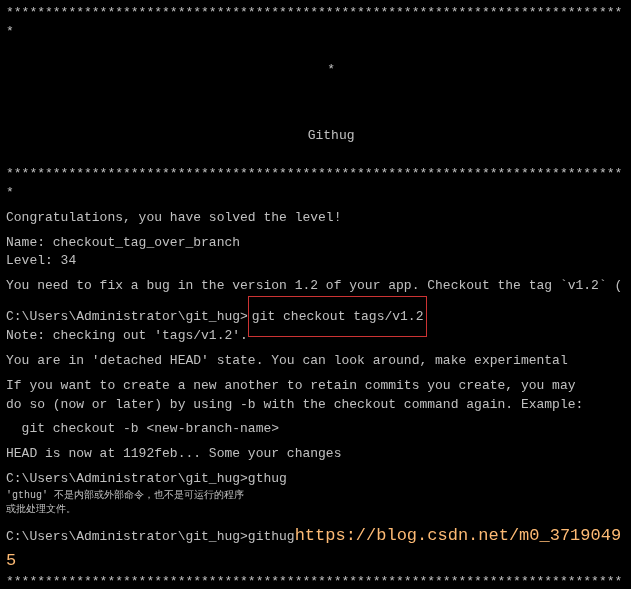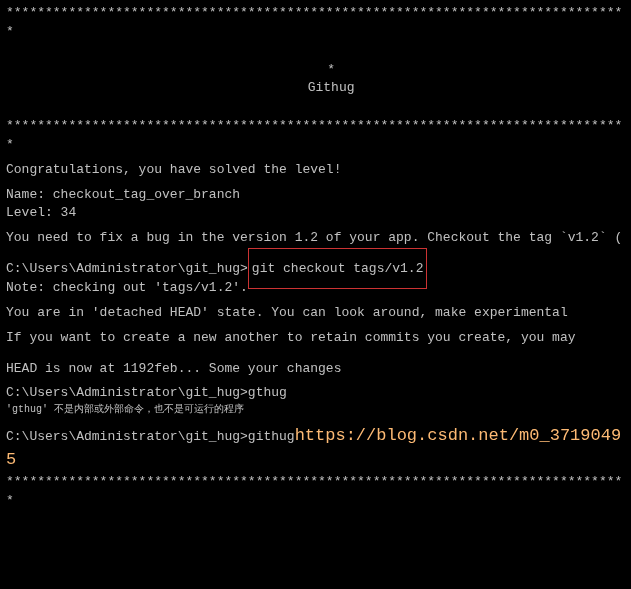--- a/index.html
+++ b/index.html
@@ -59,40 +59,43 @@
       height: 6px;
     }
   </style>
 </head>
 <body>
 
 <div class="terminal">
   <div class="line separator">********************************************************************************</div>
   <div class="line title-line">
     <span>*</span>
-    <span style="display:inline-block; width: 280px; text-align:center;">Githug</span>
+    <span style="display:inline-block; width: 280px; text-align:center;margin-top:48px;">Githug</span>
   </div>
   <div class="line separator">********************************************************************************</div>
   <div class="blank"></div>
   <div class="line">Congratulations, you have solved the level!</div>
   <div class="blank"></div>
   <div class="line">Name: checkout_tag_over_branch</div>
   <div class="line">Level: 34</div>
   <div class="blank"></div>
   <div class="line">You need to fix a bug in the version 1.2 of your app. Checkout the tag `v1.2` (</div>
   <div class="blank"></div>
   <div class="blank"></div>
   <div class="line">C:\Users\Administrator\git_hug&gt;<span style="border: 1.5px solid #cc3333; padding: 12px 3px;">git checkout tags/v1.2</span></div>
   <div class="line">Note: checking out 'tags/v1.2'.</div>
   <div class="blank"></div>
   <div class="line">You are in 'detached HEAD' state. You can look around, make experimental</div>
   <div class="blank"></div>
   <div class="line">If you want to create a new another to retain commits you create, you may</div>
+  <div class="line">do so (now or later) by using -b with the checkout command again. Example:</div>
   <div class="blank"></div>
+  <div class="line">  git checkout -b &lt;new-branch-name&gt;</div>
   <div class="blank"></div>
   <div class="line">HEAD is now at 1192feb... Some your changes</div>
   <div class="blank"></div>
   <div class="line">C:\Users\Administrator\git_hug&gt;gthug</div>
   <div class="line chinese-text">'gthug' 不是内部或外部命令，也不是可运行的程序</div>
+  <div class="line chinese-text">或批处理文件。</div>
   <div class="blank"></div>
   <div class="line">C:\Users\Administrator\git_hug&gt;githug<span class="watermark">https://blog.csdn.net/m0_37190495</span></div>
   <div class="line separator">********************************************************************************</div>
 </div>
 
 </body></html>

